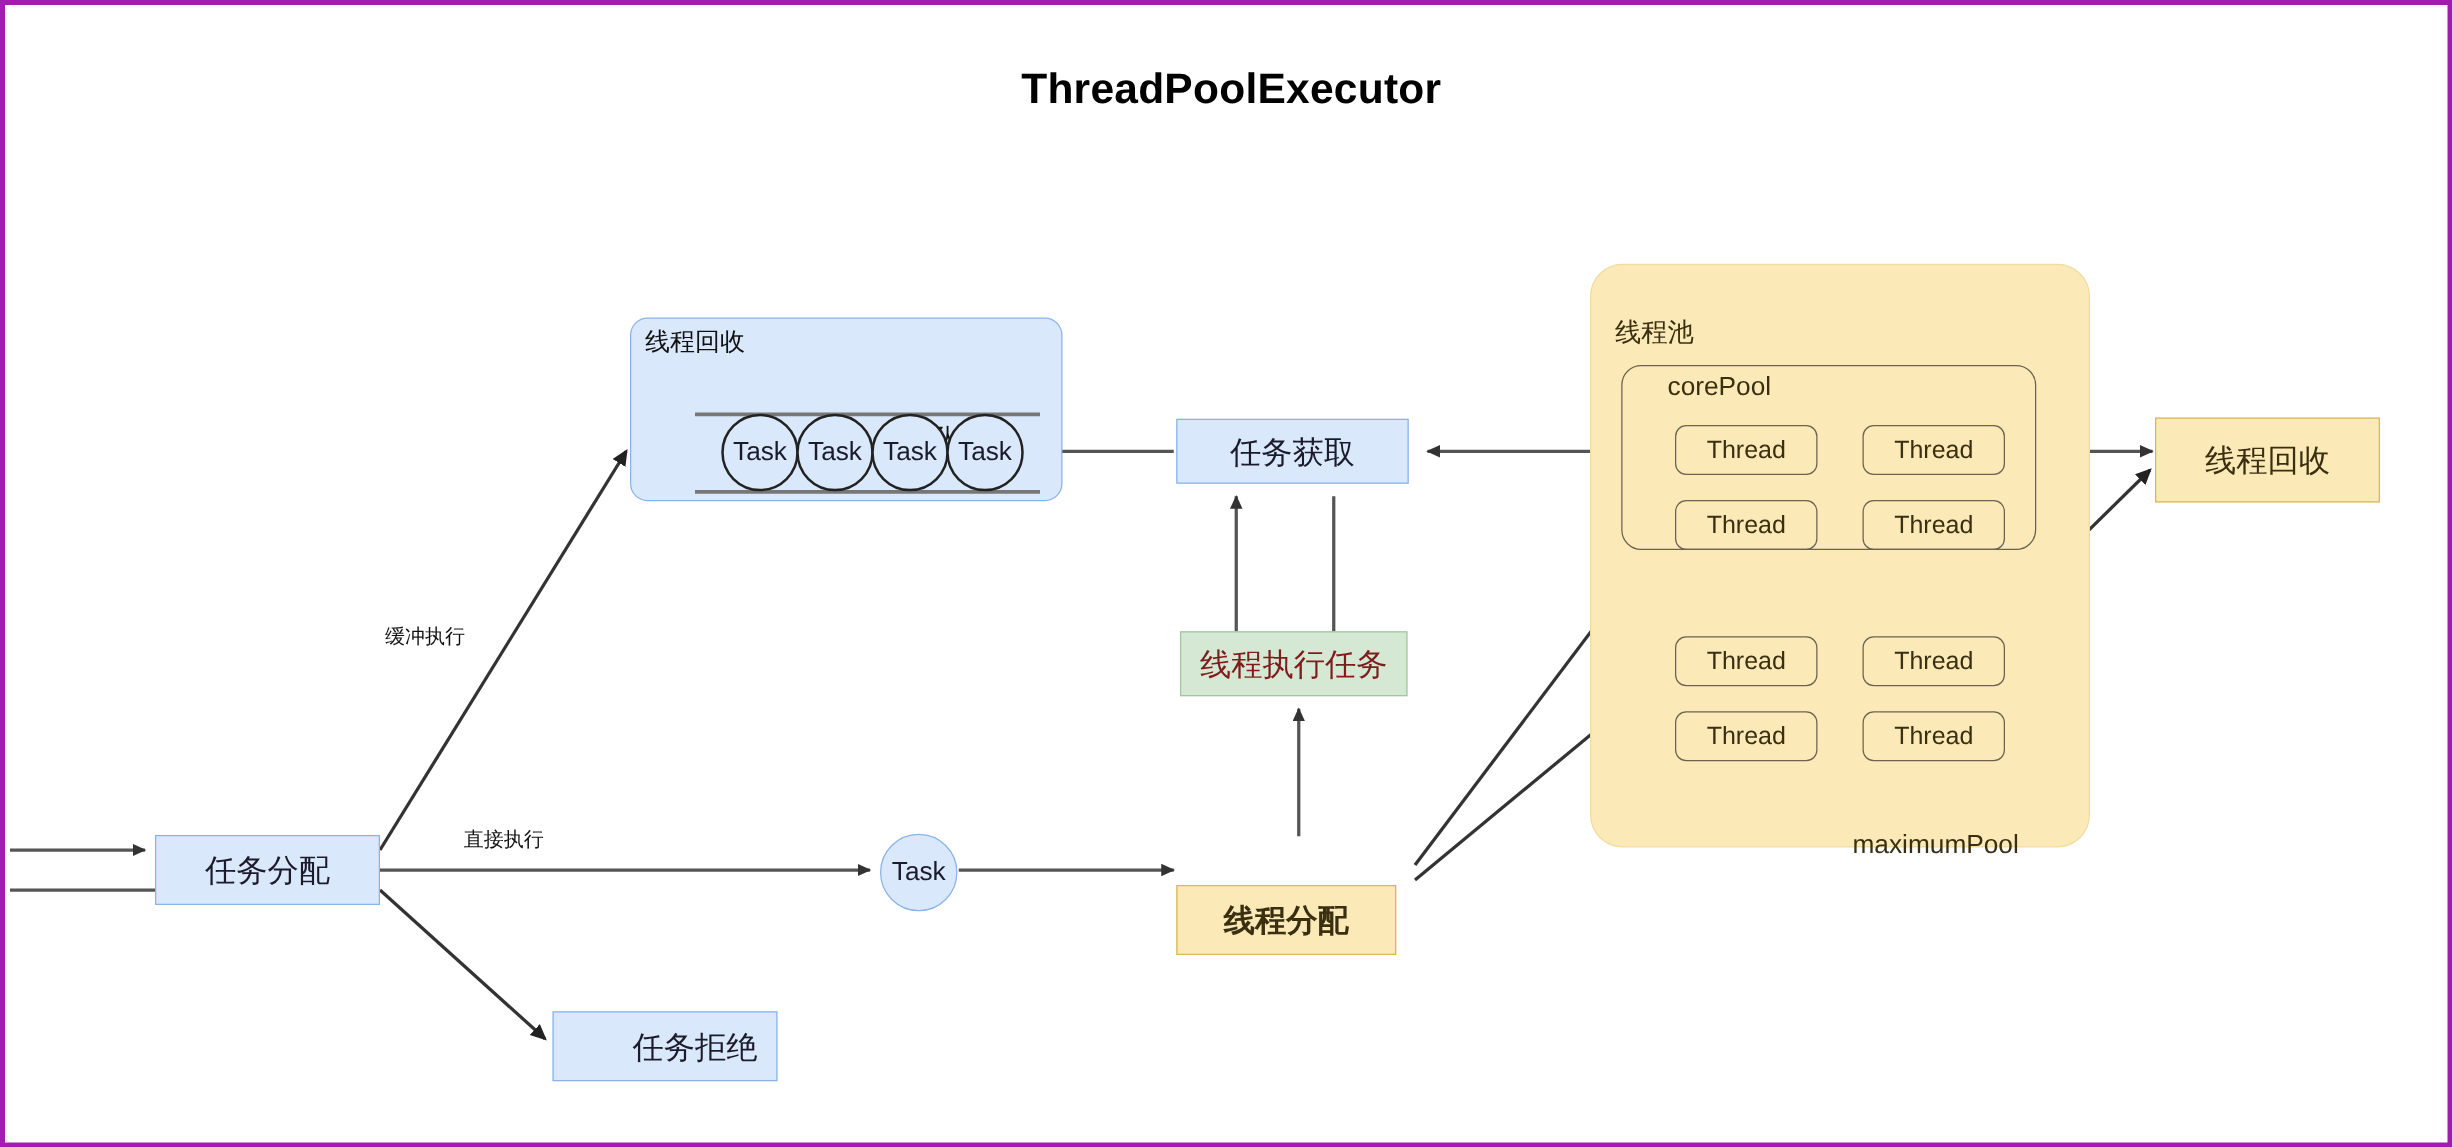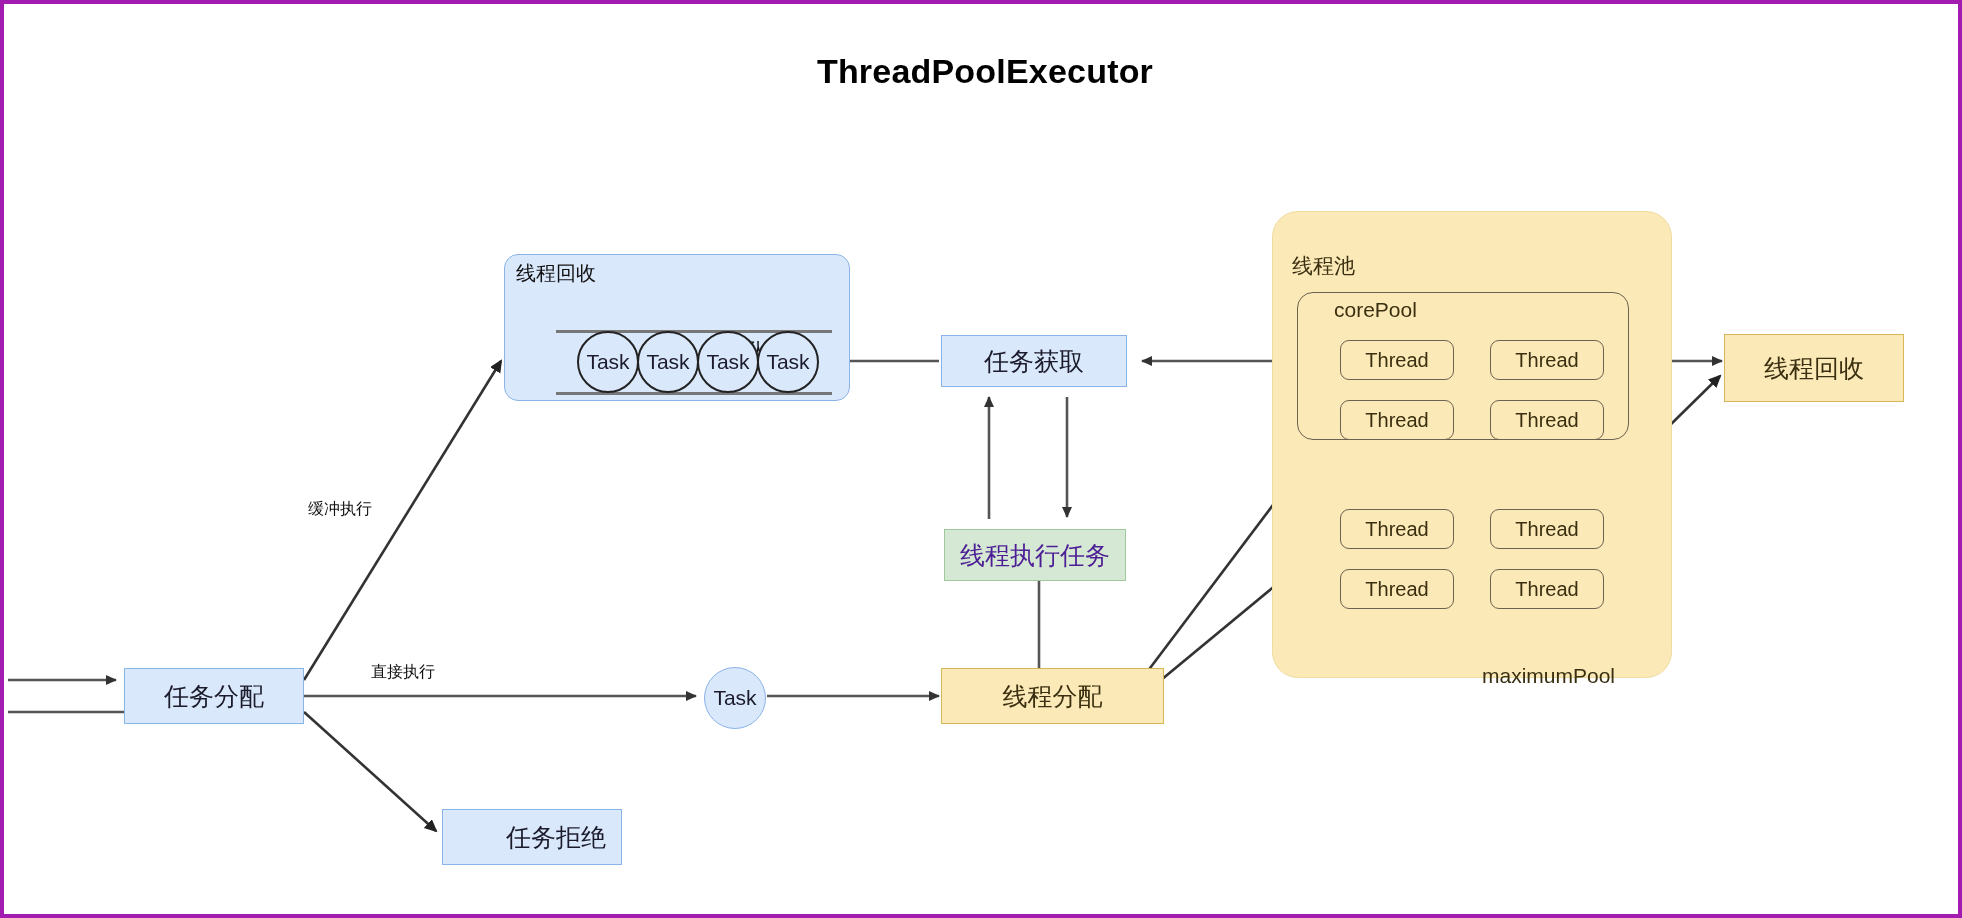--- a/index.html
+++ b/index.html
@@ -18,21 +18,21 @@
 
   .node{position:absolute;box-sizing:border-box;display:flex;align-items:center;justify-content:center;}
 
   .title{
     position:absolute;left:0;top:48px;width:1962px;text-align:center;
     font-size:34px;font-weight:bold;color:#000;letter-spacing:.2px;
   }
 
   
   .blue{background:#dae8fc;border:1.6px solid #8ab3e8;color:#1b1b2b;}
-  .green{background:#d5e8d4;border:1.6px solid #9fc99c;color:#4c1d95;margin-top:24px;}
+  .green{background:#d5e8d4;border:1.6px solid #9fc99c;color:#7f1d1d;}
   .yellow{background:#fbe9b7;border:1.6px solid #d6b656;color:#3a2f10;}
   .pool-outer{background:#fbe9b7;border:1.6px solid #f0dca0;border-radius:26px;}
   .pool-inner{background:transparent;border:1.8px solid #6e6250;border-radius:16px;}
   .buffer-box{background:#dae8fc;border:1.8px solid #8ab3e8;border-radius:14px;}
 
   .thread{
     background:transparent;border:1.8px solid #6e6250;border-radius:9px;
     color:#3a2f10;font-size:20px;
   }
 
@@ -117,21 +117,21 @@
   <div class="node blue cn" style="left:937px;top:331px;width:186px;height:52px;">任务获取</div>
 
   <div class="node green cn" style="left:940px;top:501px;width:182px;height:52px;">线程执行任务</div>
 
   <div class="node blue cn" style="left:120px;top:664px;width:180px;height:56px;">任务分配</div>
 
   <div class="node blue cn" style="left:438px;top:805px;width:180px;height:56px;padding-left:48px;">任务拒绝</div>
 
   <div class="node task-circle" style="left:700px;top:663px;width:62px;height:62px;">Task</div>
 
-  <div class="node yellow cn" style="left:937px;top:664px;width:223px;height:56px;">线程分配</div>
+  <div class="node yellow cn" style="left:937px;top:704px;width:176px;height:56px;font-weight:bold;">线程分配</div>
 
   <div class="edge-label" style="left:300px;top:495px;">缓冲执行</div>
   <div class="edge-label" style="left:363px;top:658px;">直接执行</div>
 
   <div class="node pool-outer" style="left:1268px;top:207px;width:400px;height:467px;"></div>
   <div class="pool-title" style="position:absolute;left:1288px;top:248px;">线程池</div>
 
   <div class="node pool-inner" style="left:1293px;top:288px;width:332px;height:148px;"></div>
   <div class="pool-title" style="position:absolute;left:1330px;top:294px;">corePool</div>
 

